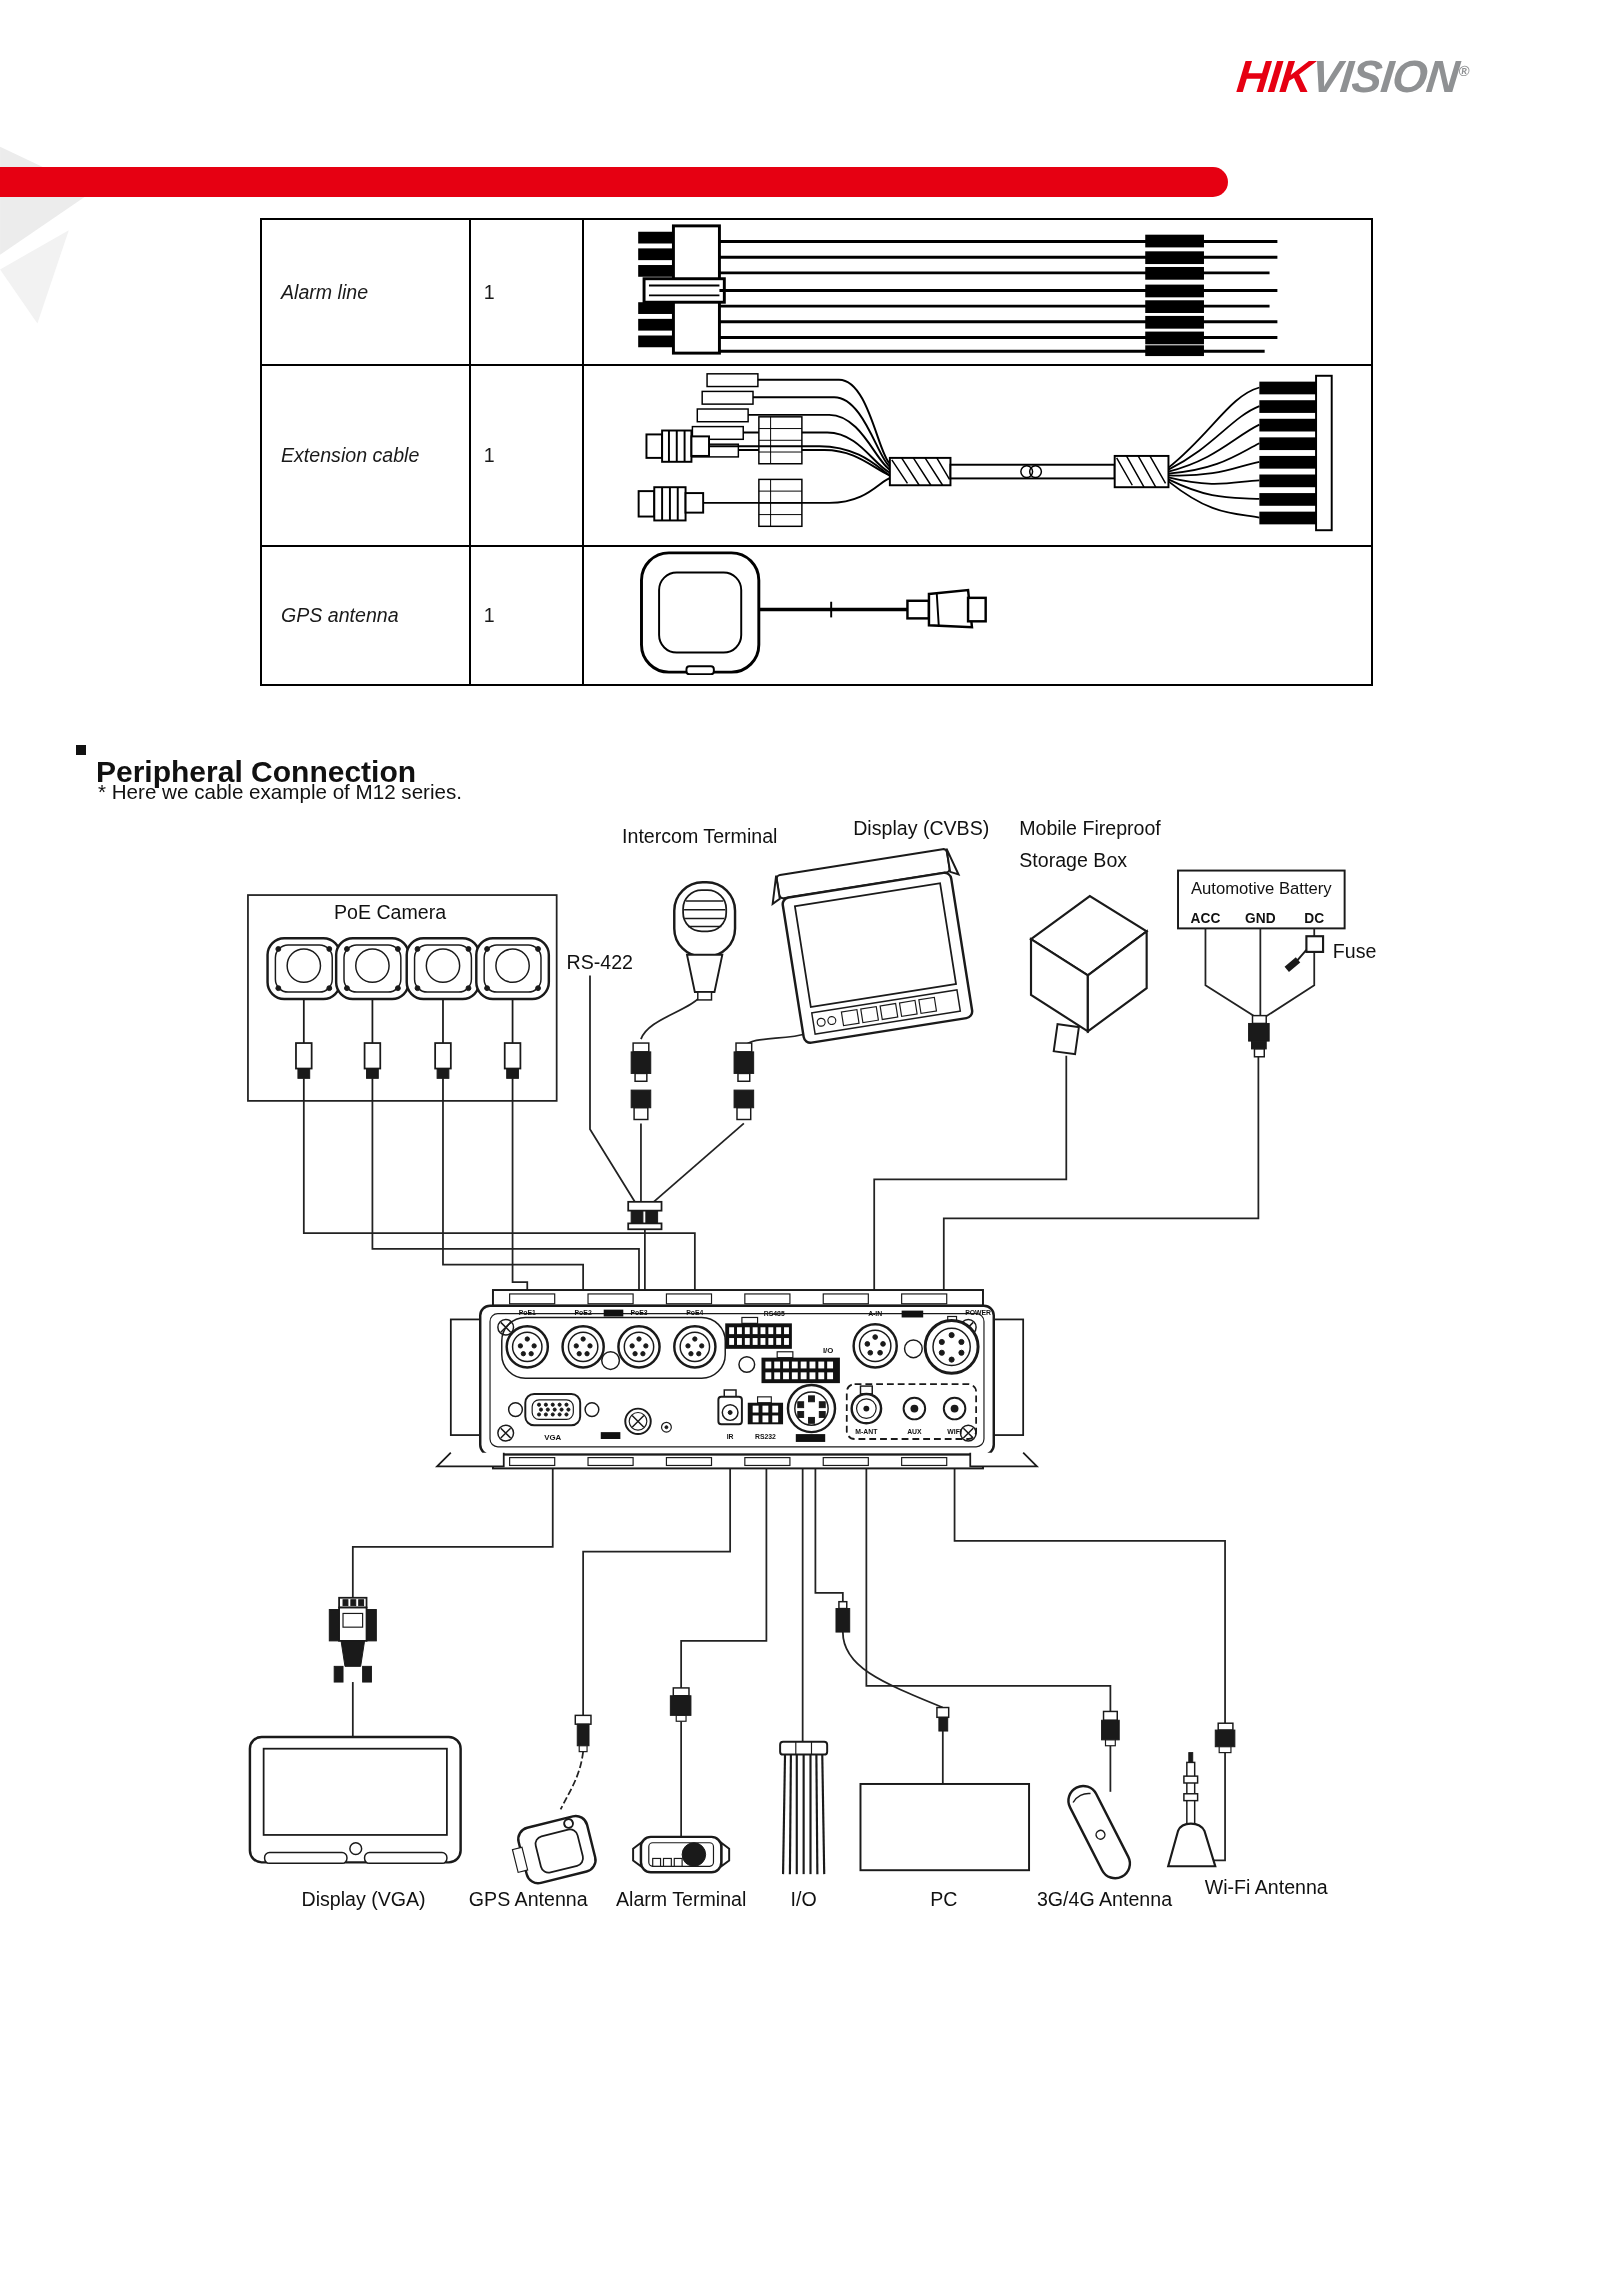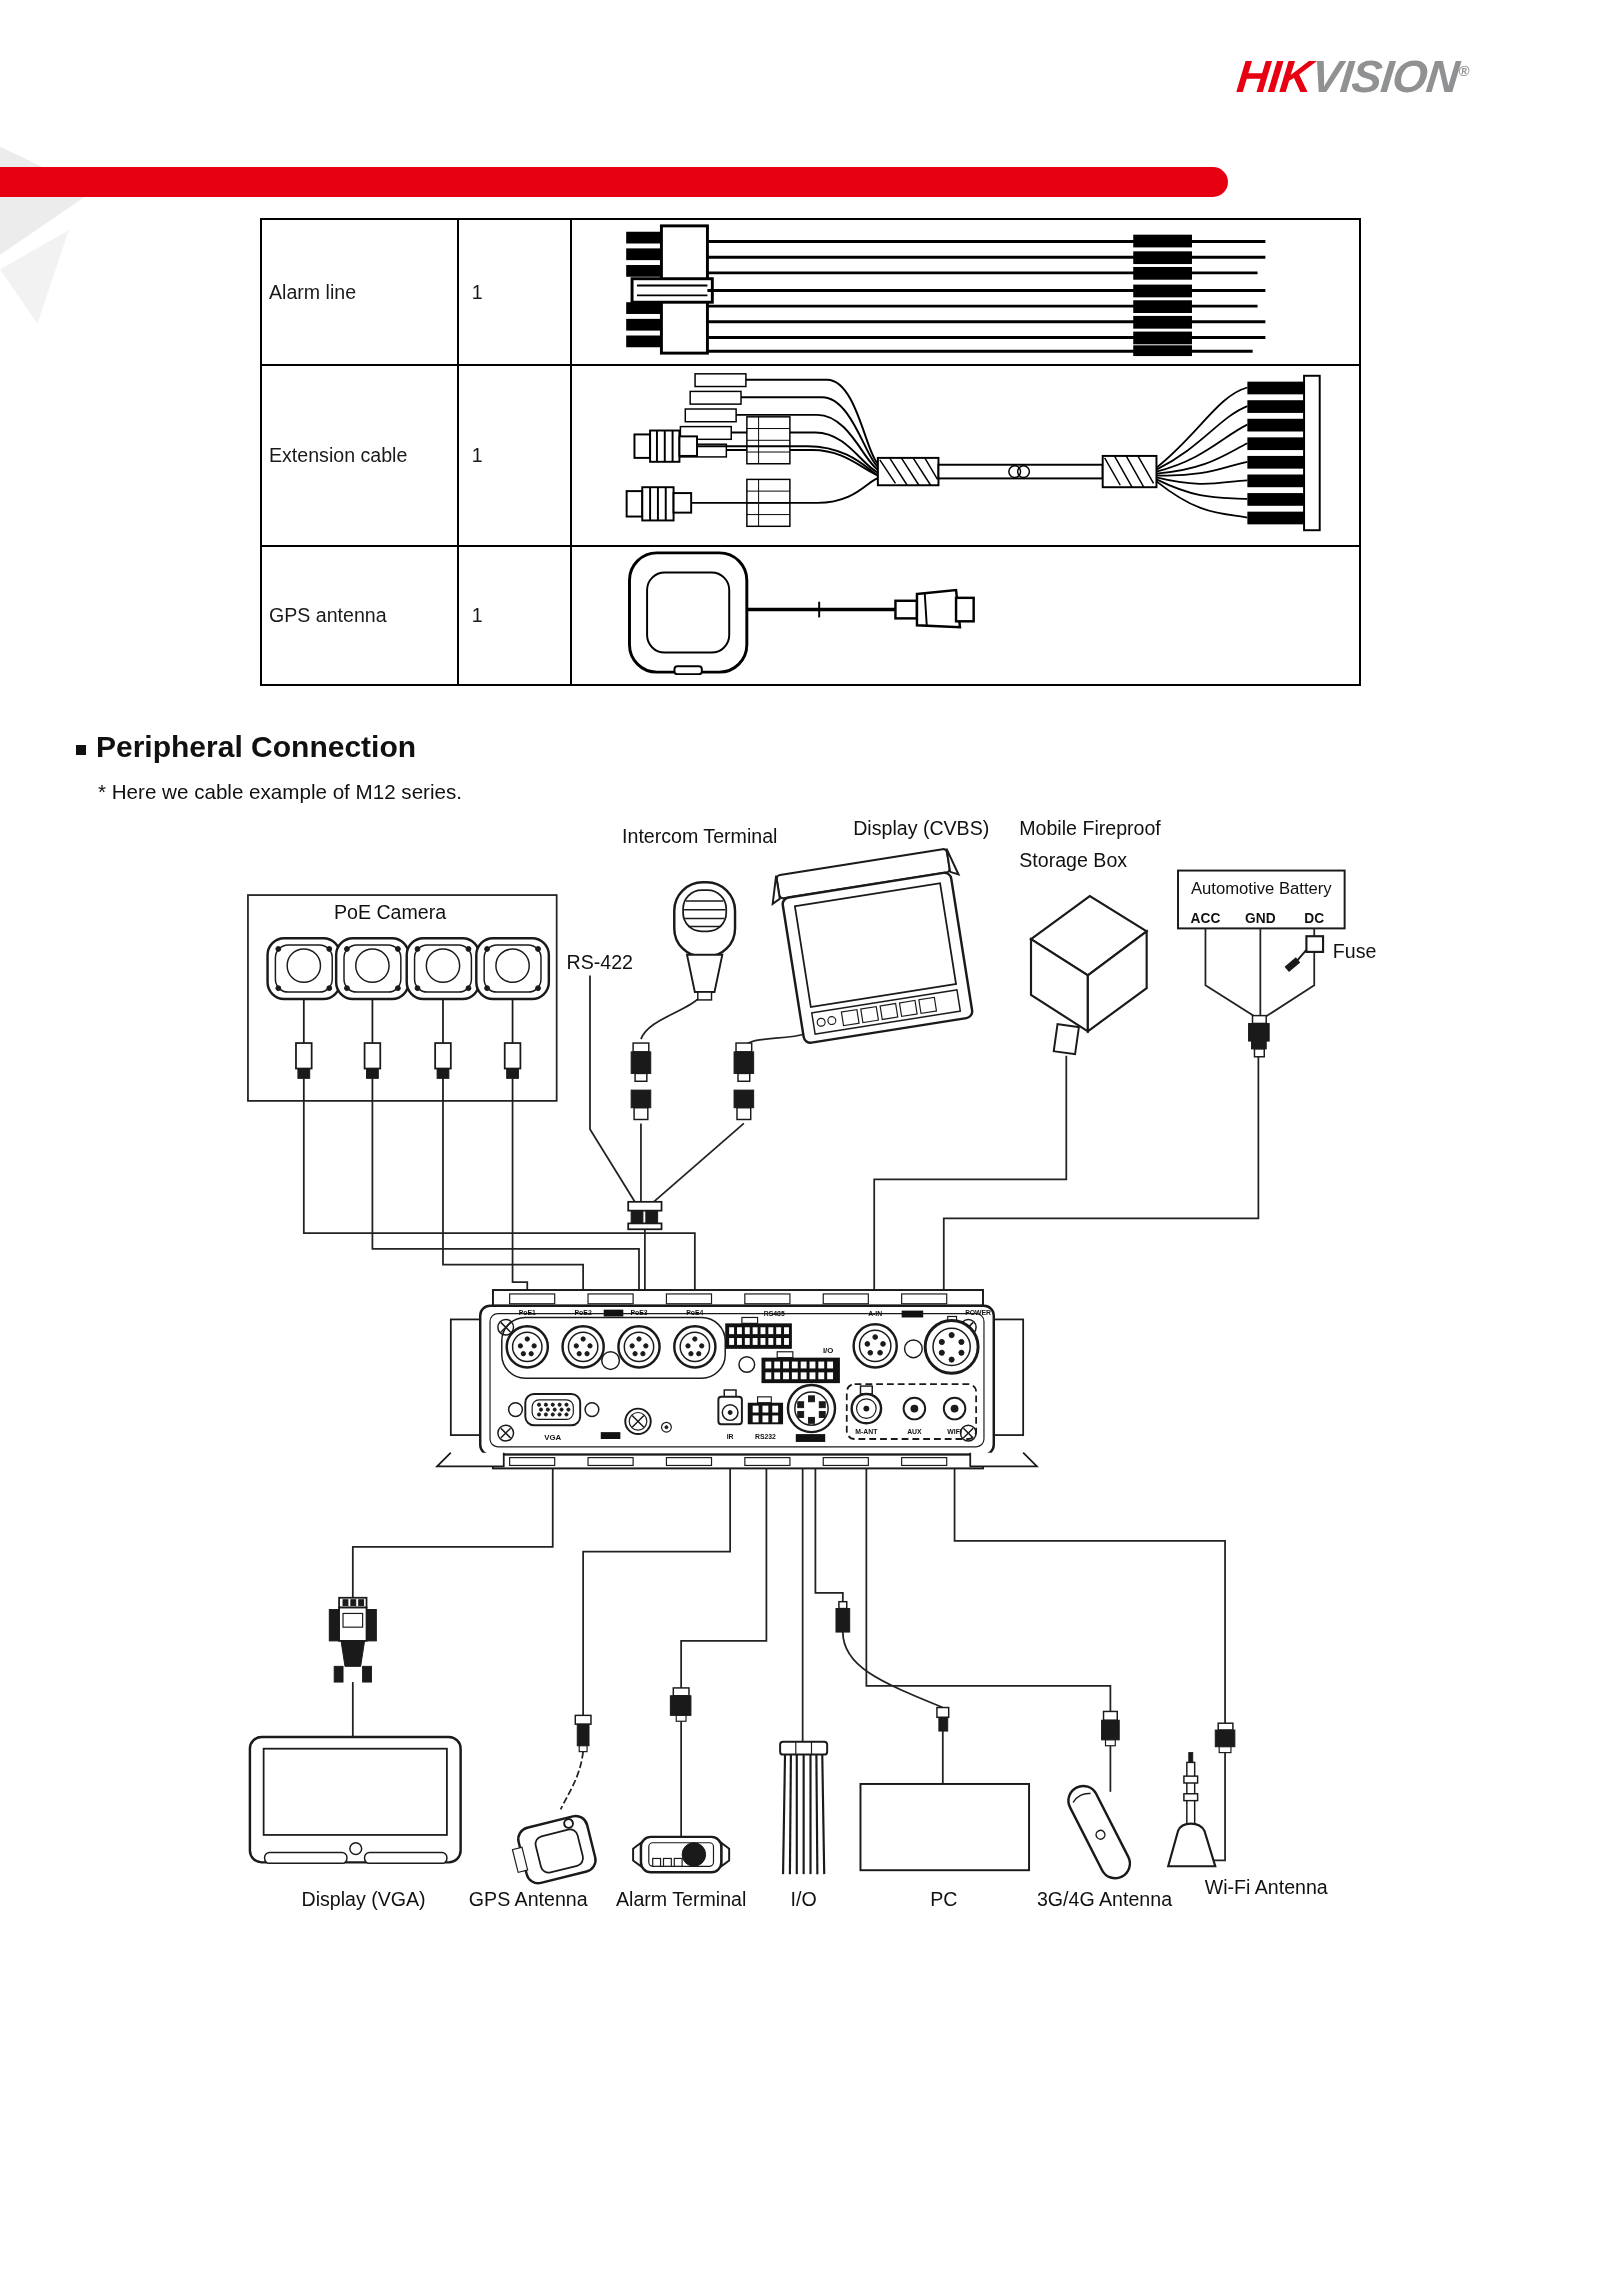--- a/index.html
+++ b/index.html
@@ -12,27 +12,27 @@
         font-size:45px;letter-spacing:-1px;transform:skewX(-6deg);white-space:nowrap;}
   #logo .hik{color:#e60012;}
   #logo .vision{color:#8f9193;}
   #logo .reg{color:#8f9193;font-size:14.7px;vertical-align:super;font-style:normal;}
   
   #banner{position:absolute;left:0;top:167px;width:1228px;height:30px;background:#e60012;
           border-radius:0 15.7px 15.7px 0;}
   
   #acc-table{position:absolute;left:260px;top:218px;border-collapse:collapse;}
   #acc-table td{border:2px solid #000;padding:0;vertical-align:middle;font-size:19.6px;}
-  #acc-table .c1{width:188px;padding-left:7px;}
+  #acc-table .c1{width:188px;padding-left:19px;font-style:italic;}
   #acc-table .c2{width:98px;padding-left:12.7px;}
   #acc-table .c3{width:787px;}
   .rowA{height:143px;} .rowB{height:180px;} .rowC{height:138px;}
   
   #sec-bullet{position:absolute;left:76px;top:745px;width:9.8px;height:9.8px;background:#111;}
-  #sec-title{position:absolute;left:96px;top:730px;font-size:30px;font-weight:bold;color:#111;}
+  #sec-title{position:absolute;left:96px;top:755px;font-size:30px;font-weight:bold;color:#111;}
   #sec-note{position:absolute;left:98px;top:780px;font-size:20.6px;color:#111;}
   
   #diagram{position:absolute;left:0;top:794px;}
   svg text{font-family:"Liberation Sans",sans-serif;}
   .lbl{font-size:20px;fill:#111;}
   .plbl{font-size:7px;font-weight:bold;fill:#111;}
   .plbl2{font-size:8px;font-weight:bold;fill:#111;}
   .blbl{font-size:14px;font-weight:bold;fill:#111;}
   .btitle{font-size:17px;fill:#111;}
   .wire{fill:none;stroke:#222;stroke-width:1.8;}

